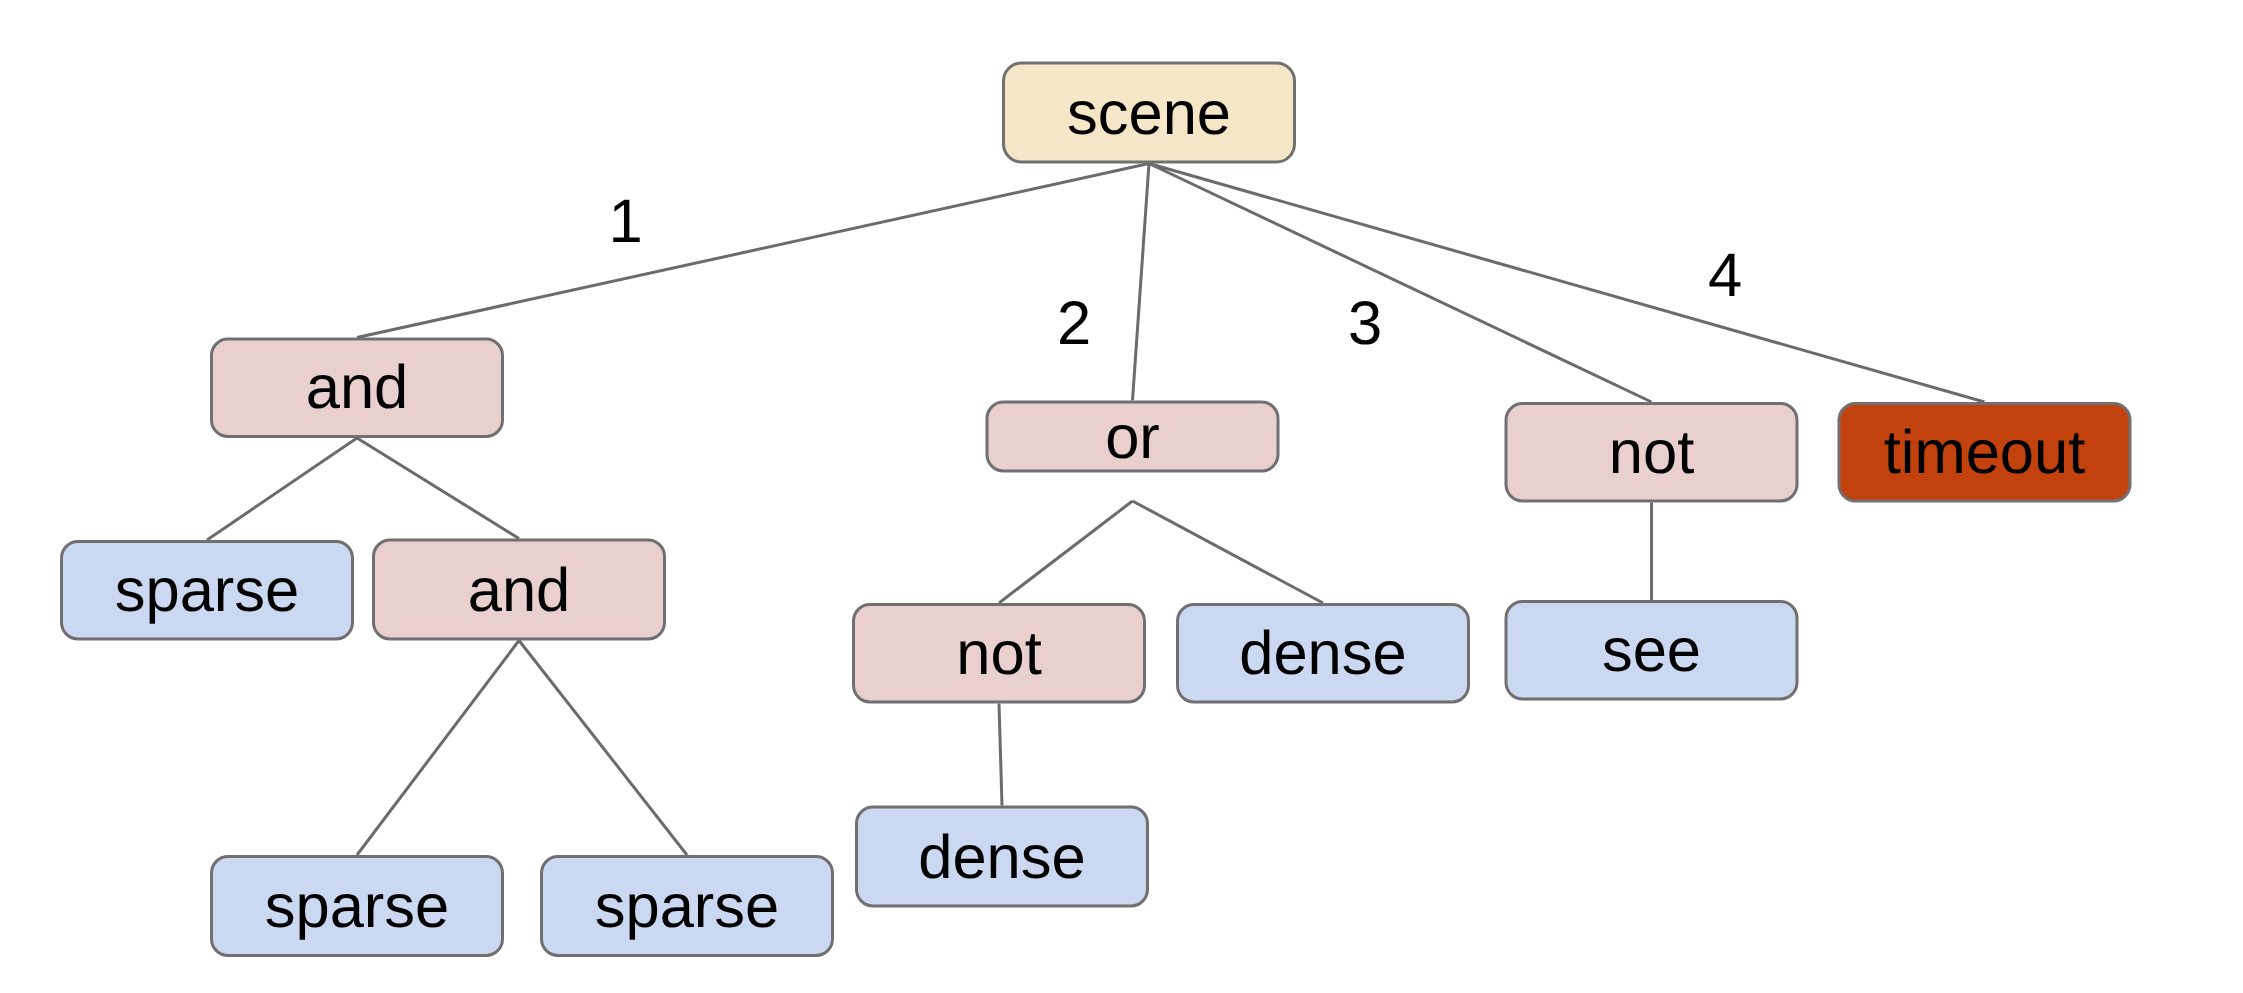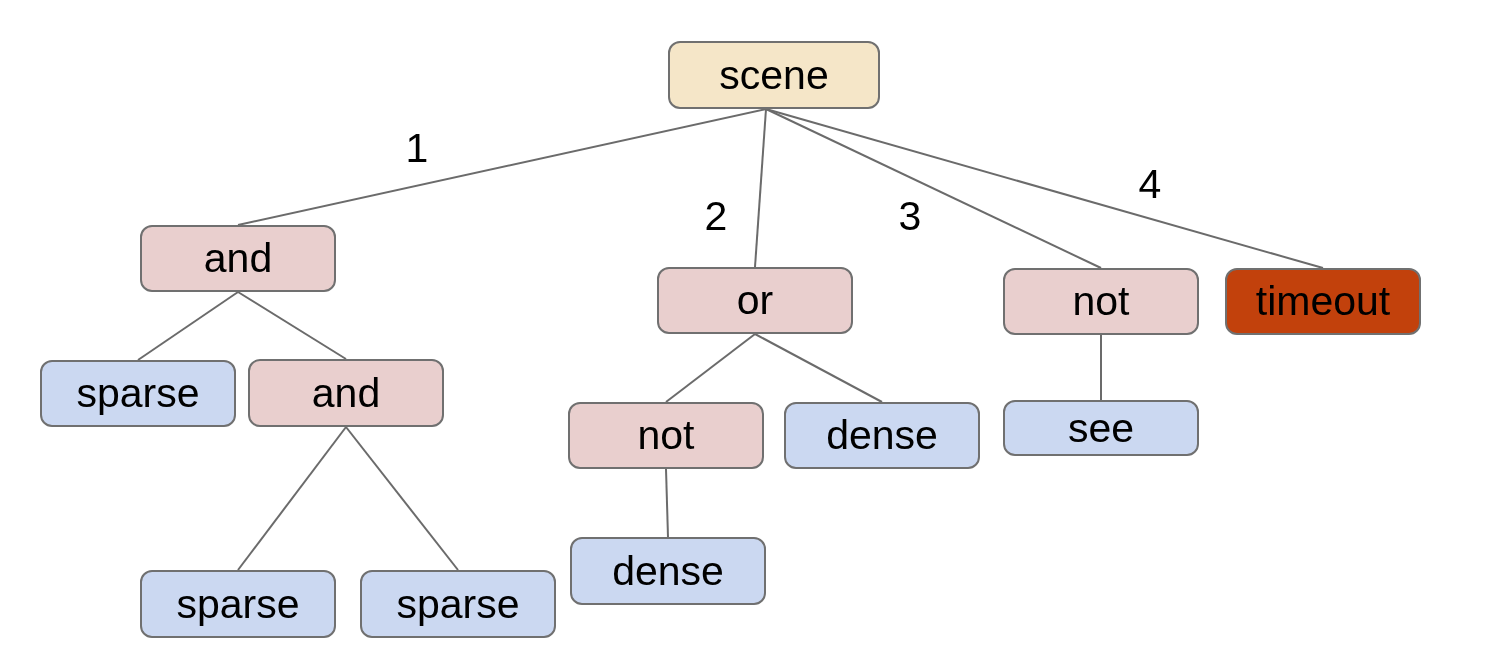--- a/index.html
+++ b/index.html
@@ -61,48 +61,48 @@
       <line x1="666" y1="469" x2="668" y2="537" stroke="#6b6b6b" stroke-width="2"></line>
       <line x1="1101" y1="335" x2="1101" y2="400" stroke="#6b6b6b" stroke-width="2"></line>
     </svg>
   <div id="labels-layer">
       <div class="edge-label" style="left: 417px; top: 148px;">1</div>
       <div class="edge-label" style="left: 716px; top: 216px;">2</div>
       <div class="edge-label" style="left: 910px; top: 216px;">3</div>
       <div class="edge-label" style="left: 1150px; top: 184px;">4</div>
     </div>
   <div id="nodes-layer">
-      <div class="node node-root" style="left: 668px; top: 41px; width: 212px; height: 68px; background: rgb(245, 230, 200);">
+      <div class="node node-root" style="left: 668px; top: 41px; width: 196px; height: 68px; background: rgb(245, 230, 200); border-radius: 13px;">
         <span>scene</span>
       </div>
       <div class="node node-operator" style="left: 140px; top: 225px; width: 196px; height: 67px; background: rgb(233, 207, 206);">
         <span>and</span>
       </div>
-      <div class="node node-operator" style="left: 657px; top: 267px; width: 196px; height: 67px; background: rgb(233, 207, 206);">
+      <div class="node node-operator" style="left: 657px; top: 267px; width: 196px; height: 48px; background: rgb(233, 207, 206);">
         <span>or</span>
       </div>
       <div class="node node-operator" style="left: 1003px; top: 268px; width: 196px; height: 67px; background: rgb(233, 207, 206);">
         <span>not</span>
       </div>
       <div class="node node-leaf" style="left: 1225px; top: 268px; width: 196px; height: 67px; background: #c2410c;">
         <span>timeout</span>
       </div>
       <div class="node node-leaf" style="left: 40px; top: 360px; width: 196px; height: 67px; background: rgb(203, 216, 241);">
         <span>sparse</span>
       </div>
       <div class="node node-operator" style="left: 248px; top: 359px; width: 196px; height: 68px; background: rgb(233, 207, 206);">
         <span>and</span>
       </div>
       <div class="node node-operator" style="left: 568px; top: 402px; width: 196px; height: 67px; background: rgb(233, 207, 206);">
         <span>not</span>
       </div>
       <div class="node node-leaf" style="left: 784px; top: 402px; width: 196px; height: 67px; background: rgb(203, 216, 241);">
         <span>dense</span>
       </div>
-      <div class="node node-leaf" style="left: 1003px; top: 400px; width: 196px; height: 56px; background: rgb(203, 216, 241); text-align: center;">
+      <div class="node node-leaf" style="left: 1003px; top: 400px; width: 196px; height: 67px; background: rgb(203, 216, 241); text-align: center;">
         <span>see</span>
       </div>
       <div class="node node-leaf" style="left: 140px; top: 570px; width: 196px; height: 68px; background: rgb(203, 216, 241);">
         <span>sparse</span>
       </div>
       <div class="node node-leaf" style="left: 360px; top: 570px; width: 196px; height: 68px; background: rgb(203, 216, 241);">
         <span>sparse</span>
       </div>
       <div class="node node-leaf" style="left: 570px; top: 537px; width: 196px; height: 68px; background: rgb(203, 216, 241);">
         <span>dense</span>

